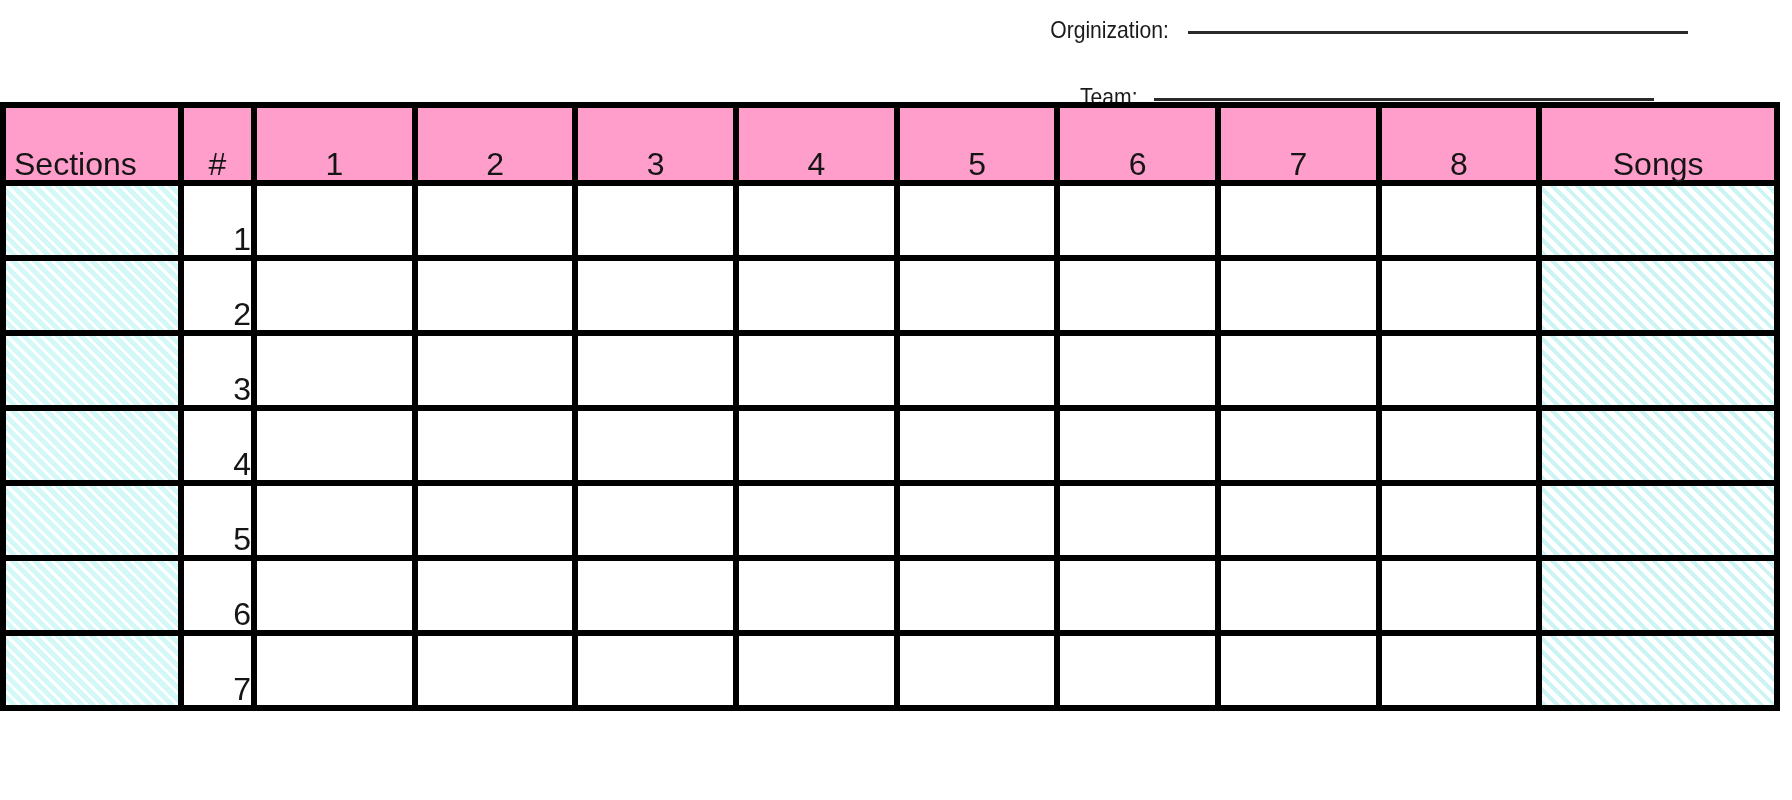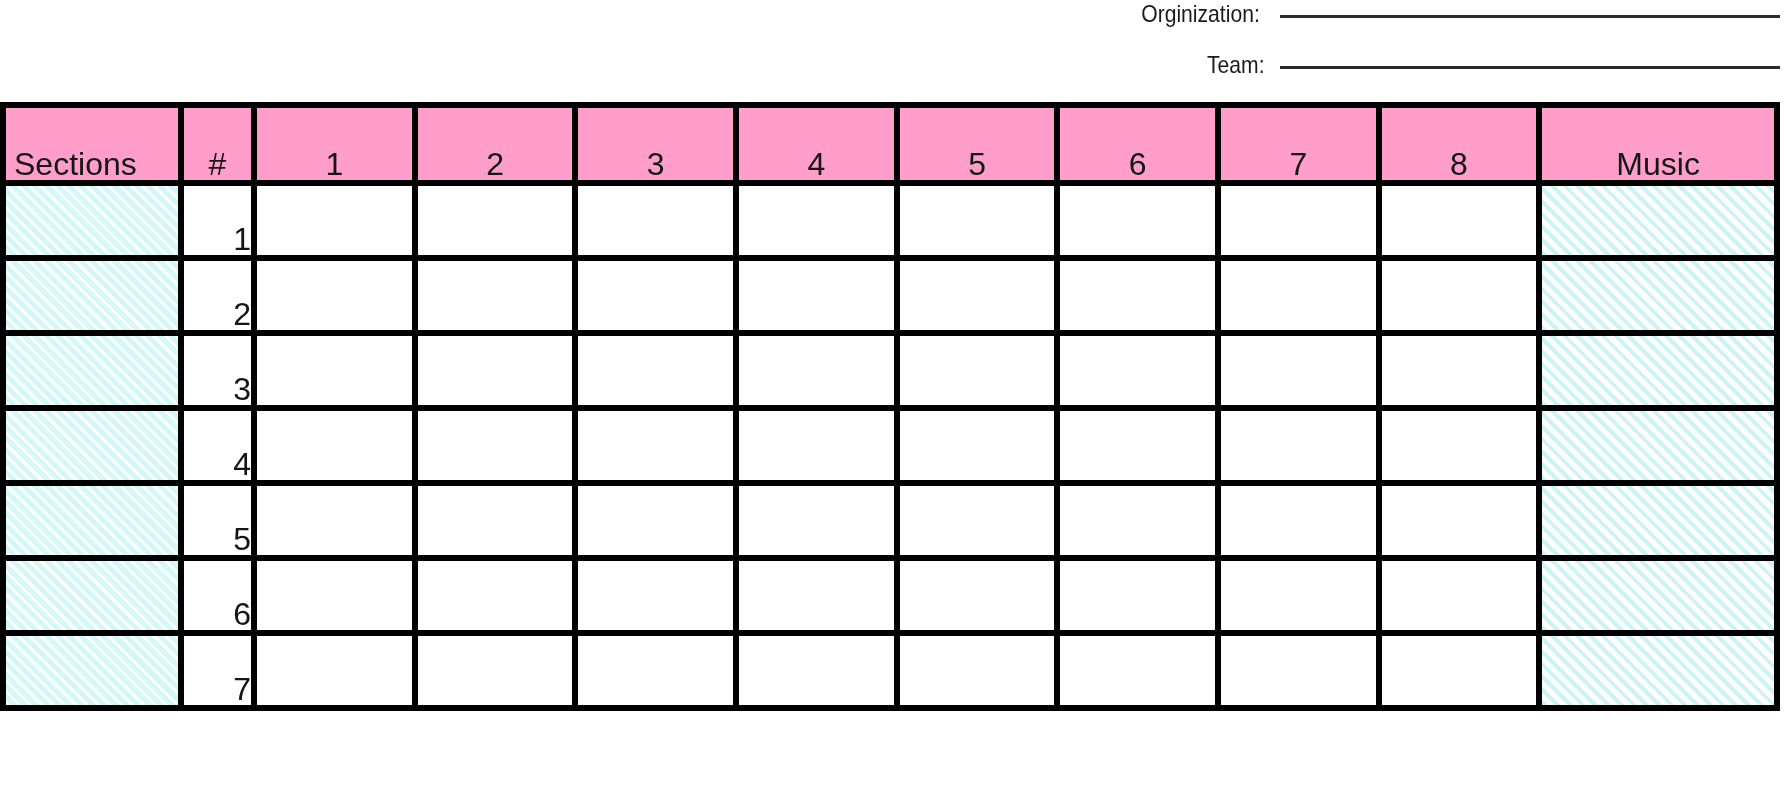--- a/index.html
+++ b/index.html
@@ -65,22 +65,23 @@
   .field-block {
     position: absolute;
     right: 12px;
     top: 0;
     width: 830px;
   }
 
   .field-row {
     display: flex;
     align-items: baseline;
-    justify-content: flex-end;
+    justify-content: center;
     height: 51px;
+    margin-top: 16px;
   }
 
   .field-label {
     font-family: "Liberation Sans", sans-serif;
     font-size: 24px;
     color: #1a1a1a;
     white-space: nowrap;
     transform: scaleX(0.88);
     transform-origin: right baseline;
     padding-right: 2px;
@@ -223,21 +224,21 @@
         <th class="head-cell left">Sections</th>
         <th class="head-cell">#</th>
         <th class="head-cell">1</th>
         <th class="head-cell">2</th>
         <th class="head-cell">3</th>
         <th class="head-cell">4</th>
         <th class="head-cell">5</th>
         <th class="head-cell">6</th>
         <th class="head-cell">7</th>
         <th class="head-cell">8</th>
-        <th class="head-cell">Music</th>
+        <th class="head-cell">Songs</th>
       </tr>
     </thead>
     <tbody>
         <tr class="body-row">
           <td class="cell-hatch-sections"></td>
           <td class="cell-num">1</td>
           <td class="cell-blank"></td>
           <td class="cell-blank"></td>
           <td class="cell-blank"></td>
           <td class="cell-blank"></td>

